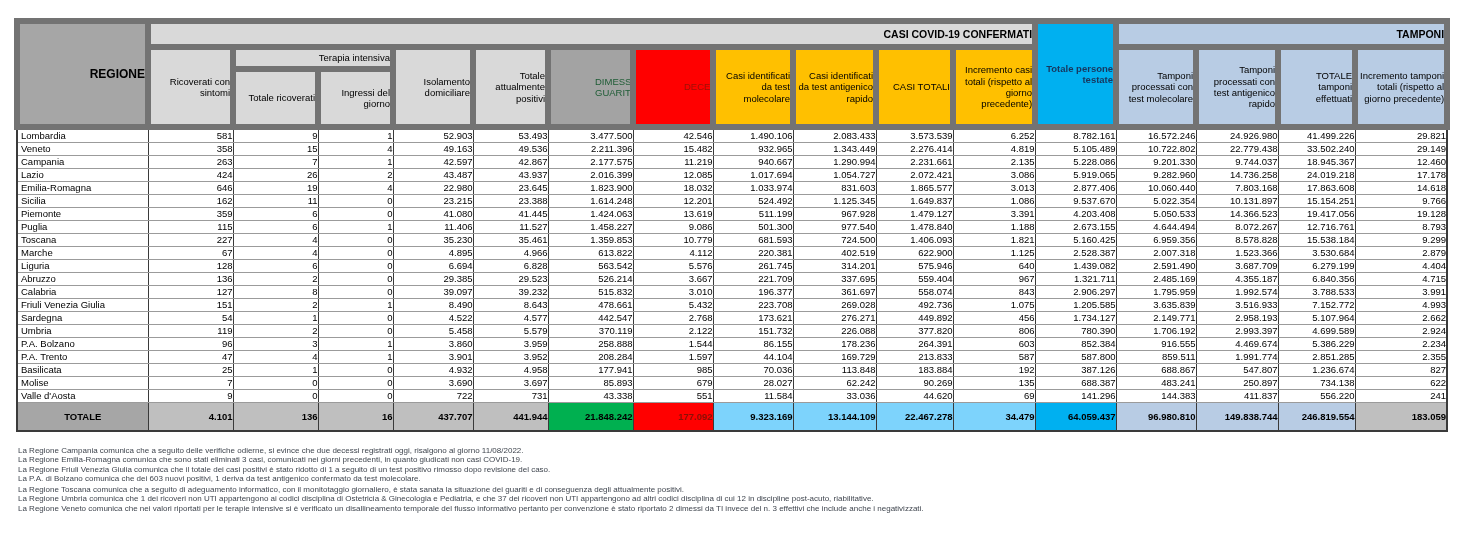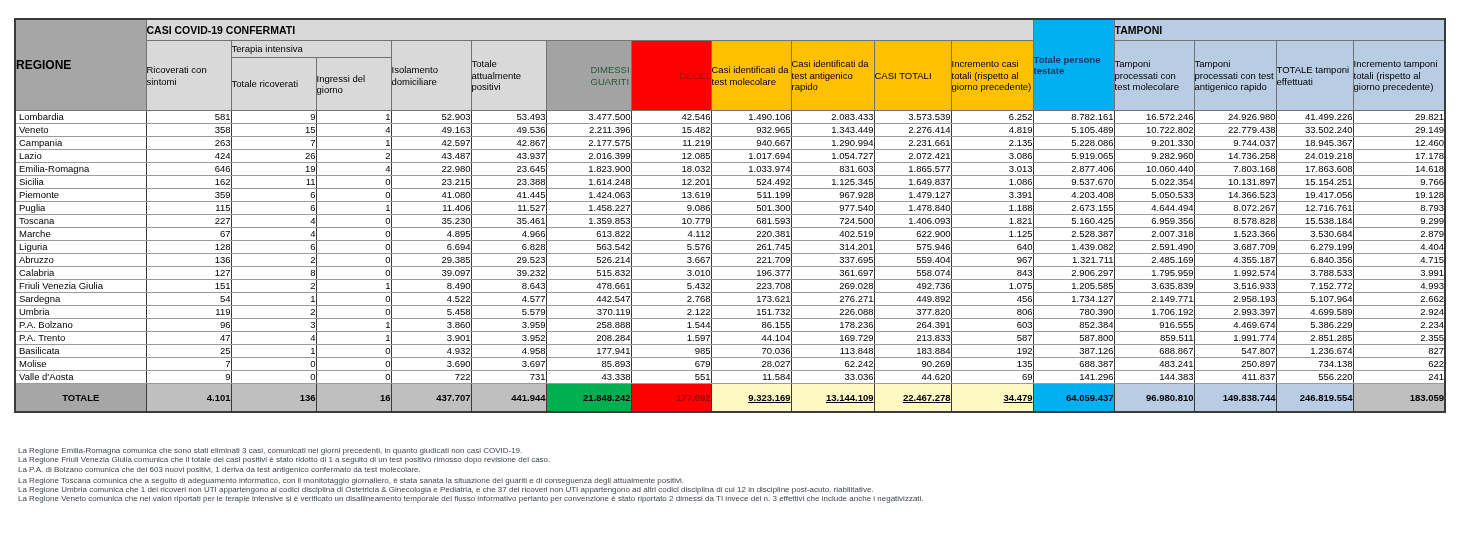--- a/index.html
+++ b/index.html
@@ -8,22 +8,22 @@
     font-family:"Liberation Sans",sans-serif;
     position:relative;overflow:hidden;
   }
   .covid-table{
     position:absolute;left:14px;top:18px;
     border-collapse:collapse;table-layout:fixed;width:1430px;
     border:2px solid #3a3a3a;
   }
   .covid-table th,.covid-table td{overflow:hidden;padding:0;}
   thead th{
-    border:1px solid #737373;background:#d9d9d9;
-    font-size:9.5px;font-weight:normal;text-align:left;vertical-align:middle;
+    border:6px solid #737373;background:#d9d9d9;
+    font-size:9.5px;font-weight:normal;text-align:right;vertical-align:middle;
     line-height:1.2;color:#000;padding:1px 2px;
   }
   th.h-regione{background:#a6a6a6;font-weight:bold;font-size:12px;}
   th.h-group{font-weight:bold;font-size:10.5px;}
   th.h-green{background:#a3a3a3;color:#1e5c35;padding-left:44px;}
   th.h-red{background:#FF0000;color:#9c1006;padding-left:48px;}
   th.h-yellow{background:#FFC000;}
   th.h-cyan{background:#00B0F0;color:#17375E;font-weight:bold;}
   th.h-lblue{background:#B8CCE4;}
   .row-1 th{height:20px;}
@@ -37,21 +37,21 @@
   }
   tbody td.region{text-align:left;padding:0 0 0 3px;}
   tfoot td{
     font-size:9.5px;font-weight:bold;height:15px;line-height:15px;
     border:1px solid #3a3a3a;text-align:right;padding:0 3px 0 0;white-space:nowrap;color:#000;
   }
   tfoot td.t-label{background:#a6a6a6;text-align:center;padding:6px;}
   tfoot td.t-gray{background:#bfbfbf;}
   tfoot td.t-green{background:#00B050;padding-left:32px;}
   tfoot td.t-red{background:#FF0000;color:#8b0f05;}
-  tfoot td.t-yellow{background:#fef9c3;text-decoration:underline;}
+  tfoot td.t-yellow{background:#7dd3fc;}
   tfoot td.t-cyan{background:#00B0F0;}
   tfoot td.t-lblue{background:#B8CCE4;}
   .notes{
     position:absolute;left:18px;top:446px;width:1420px;color:#3f454e;
   }
   .notes-title{font-size:10px;margin-bottom:14px;}
   .note-line{font-size:8px;line-height:9.3px;white-space:nowrap;}
   .note-gap{margin-top:2px;}
 </style>
 </head>
@@ -524,20 +524,21 @@
         <td class="t-lblue">96.980.810</td>
         <td class="t-lblue">149.838.744</td>
         <td class="t-lblue">246.819.554</td>
         <td class="t-gray">183.059</td>
       </tr>
     </tfoot>
 </table>
 
 <div class="notes">
   <div>
+      <div class="note-line">La Regione Campania comunica che a seguito delle verifiche odierne, si evince che due decessi registrati oggi, risalgono al giorno 11/08/2022.</div>
       <div class="note-line">La Regione Emilia-Romagna  comunica che sono stati eliminati 3 casi, comunicati nei giorni precedenti, in quanto giudicati non casi COVID-19.</div>
       <div class="note-line">La Regione Friuli Venezia Giulia comunica che il totale dei casi positivi è stato ridotto di 1 a seguito di un test positivo rimosso dopo revisione del caso.</div>
       <div class="note-line">La P.A. di Bolzano comunica che dei 603 nuovi positivi, 1 deriva da test antigenico confermato da test molecolare.</div>
       <div class="note-line note-gap">La Regione Toscana  comunica che a seguito di adeguamento informatico, con il monitotaggio giornaliero, è stata sanata la situazione dei guariti e di conseguenza degli attualmente positivi.</div>
       <div class="note-line">La Regione Umbria comunica che 1 dei ricoveri non UTI appartengono ai codici disciplina di Ostetricia &amp; Ginecologia e Pediatria, e che 37 dei ricoveri non UTI appartengono ad altri codici disciplina di cui 12 in discipline post-acuto, riabilitative.</div>
       <div class="note-line">La Regione Veneto comunica che nei valori riportati per le terapie intensive si è verificato un disallineamento temporale del flusso informativo pertanto per convenzione è stato riportato 2 dimessi da TI invece del n. 3 effettivi che include anche i negativizzati.</div>
     </div>
 </div>
 
 </body></html>

